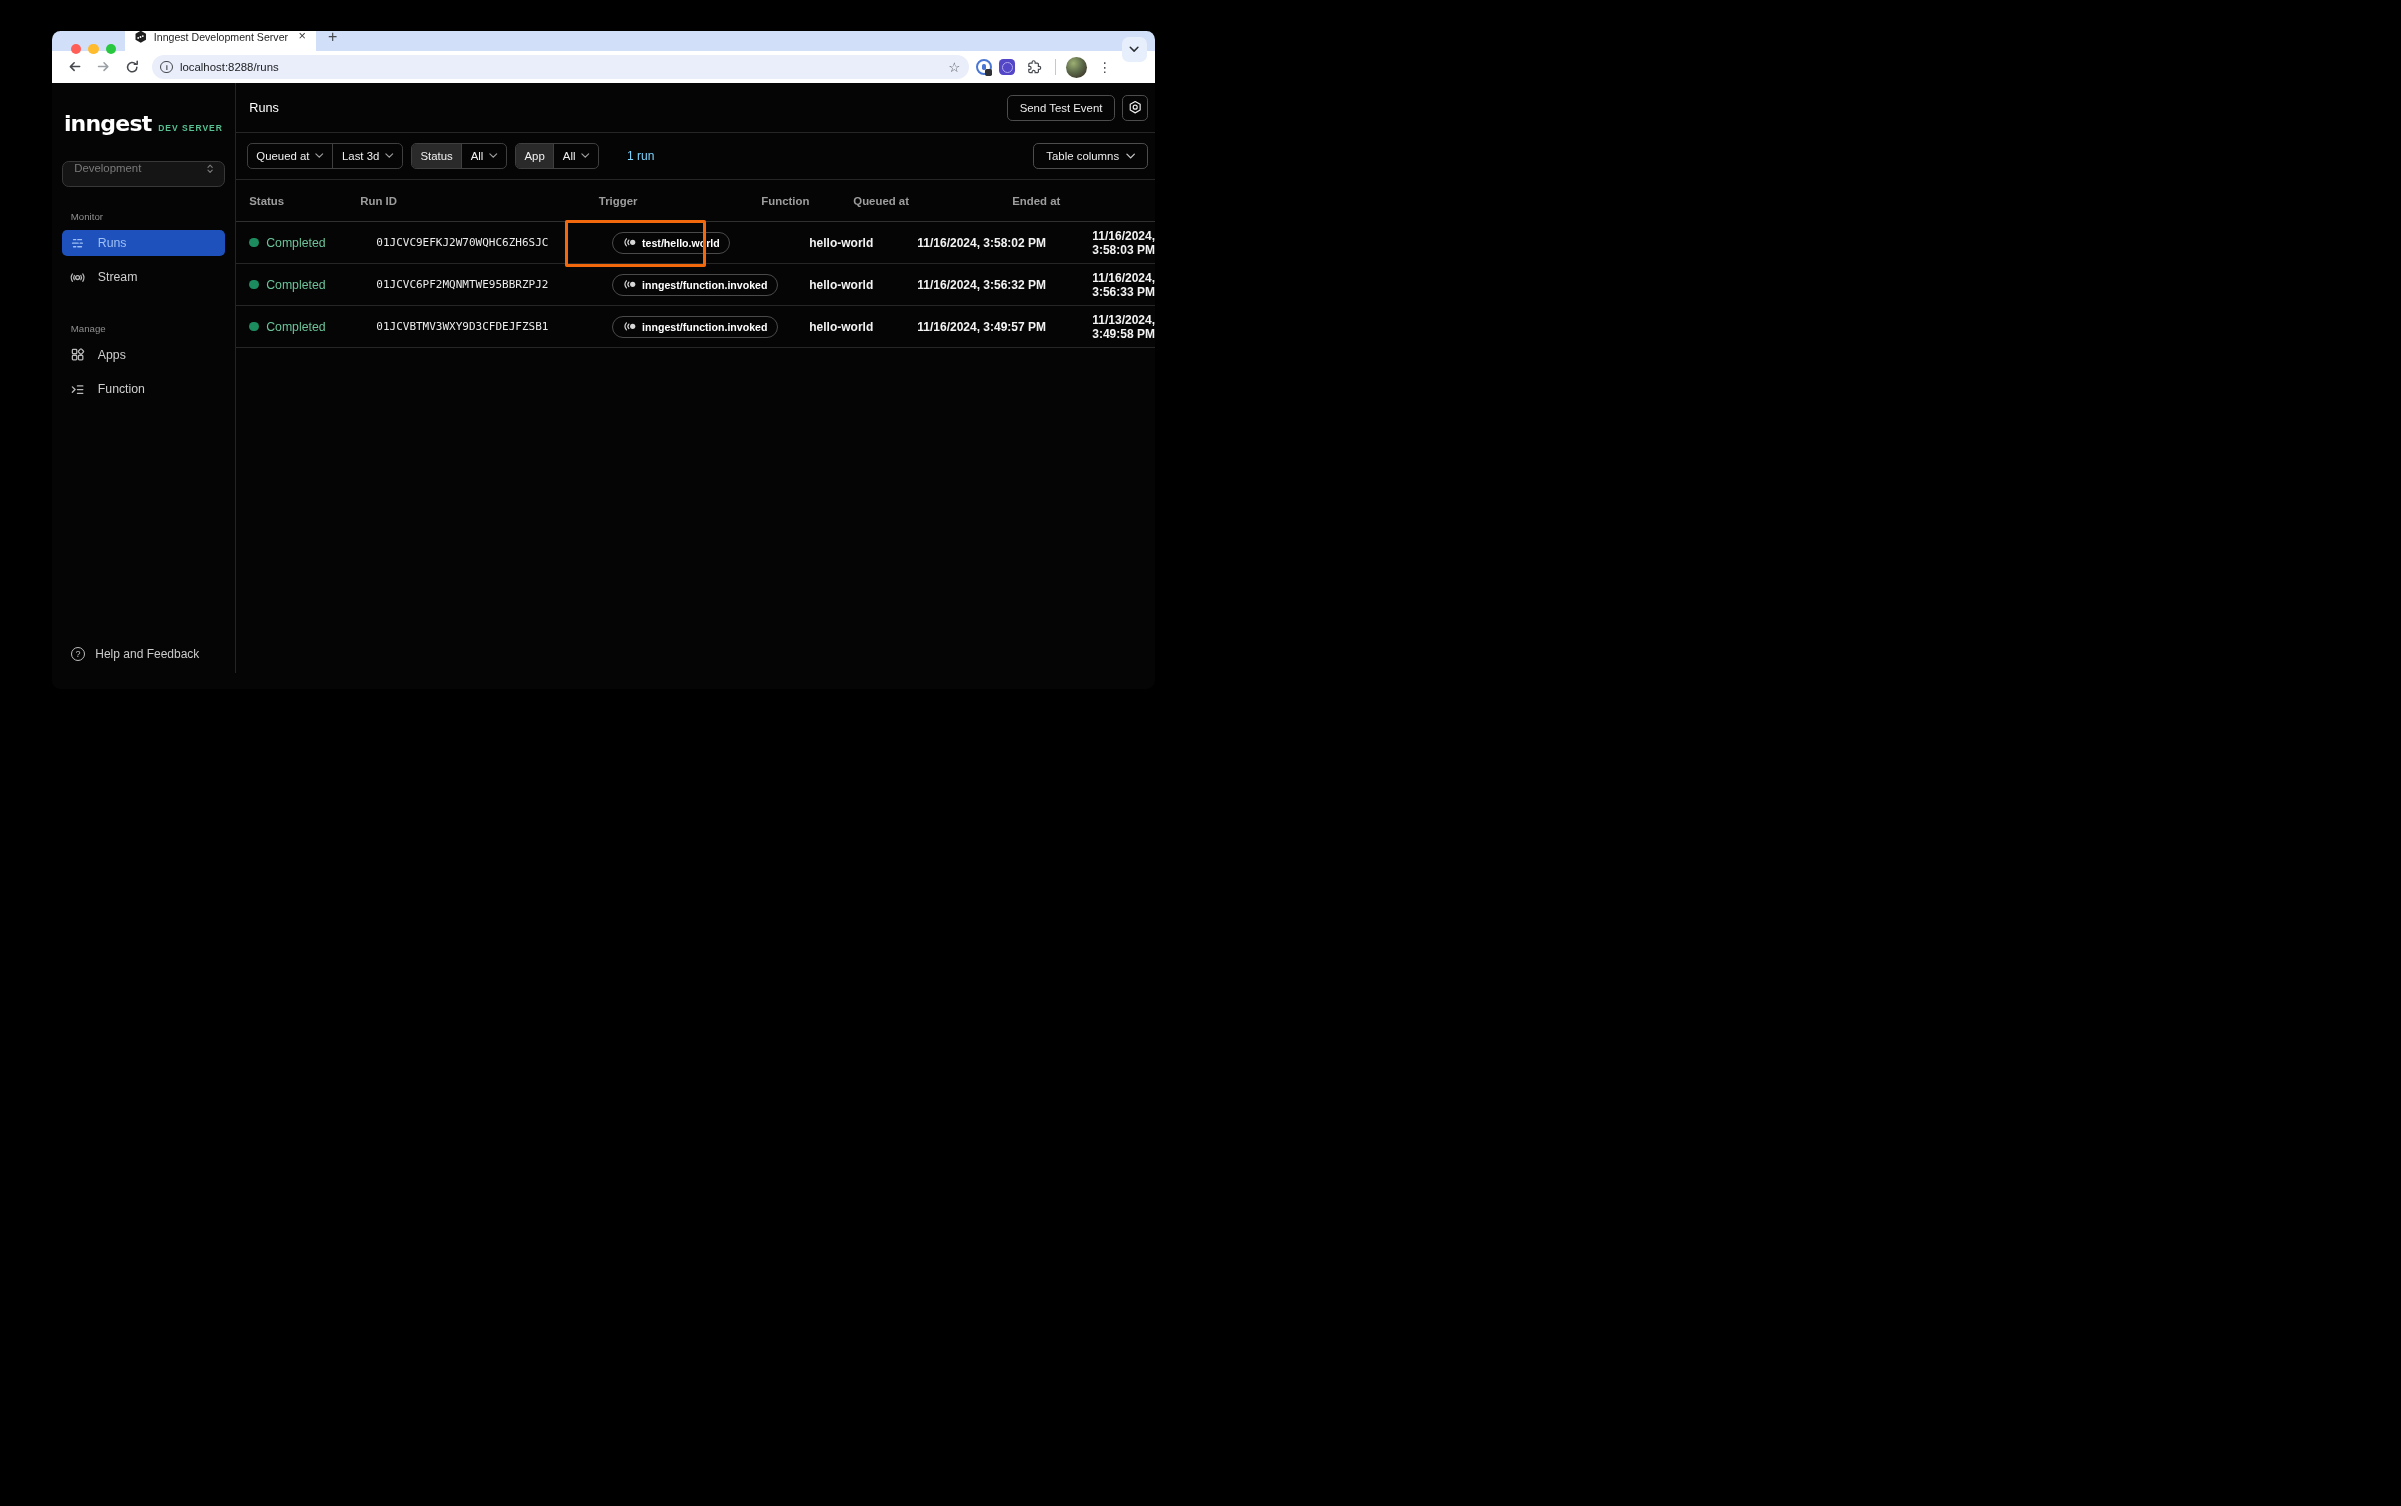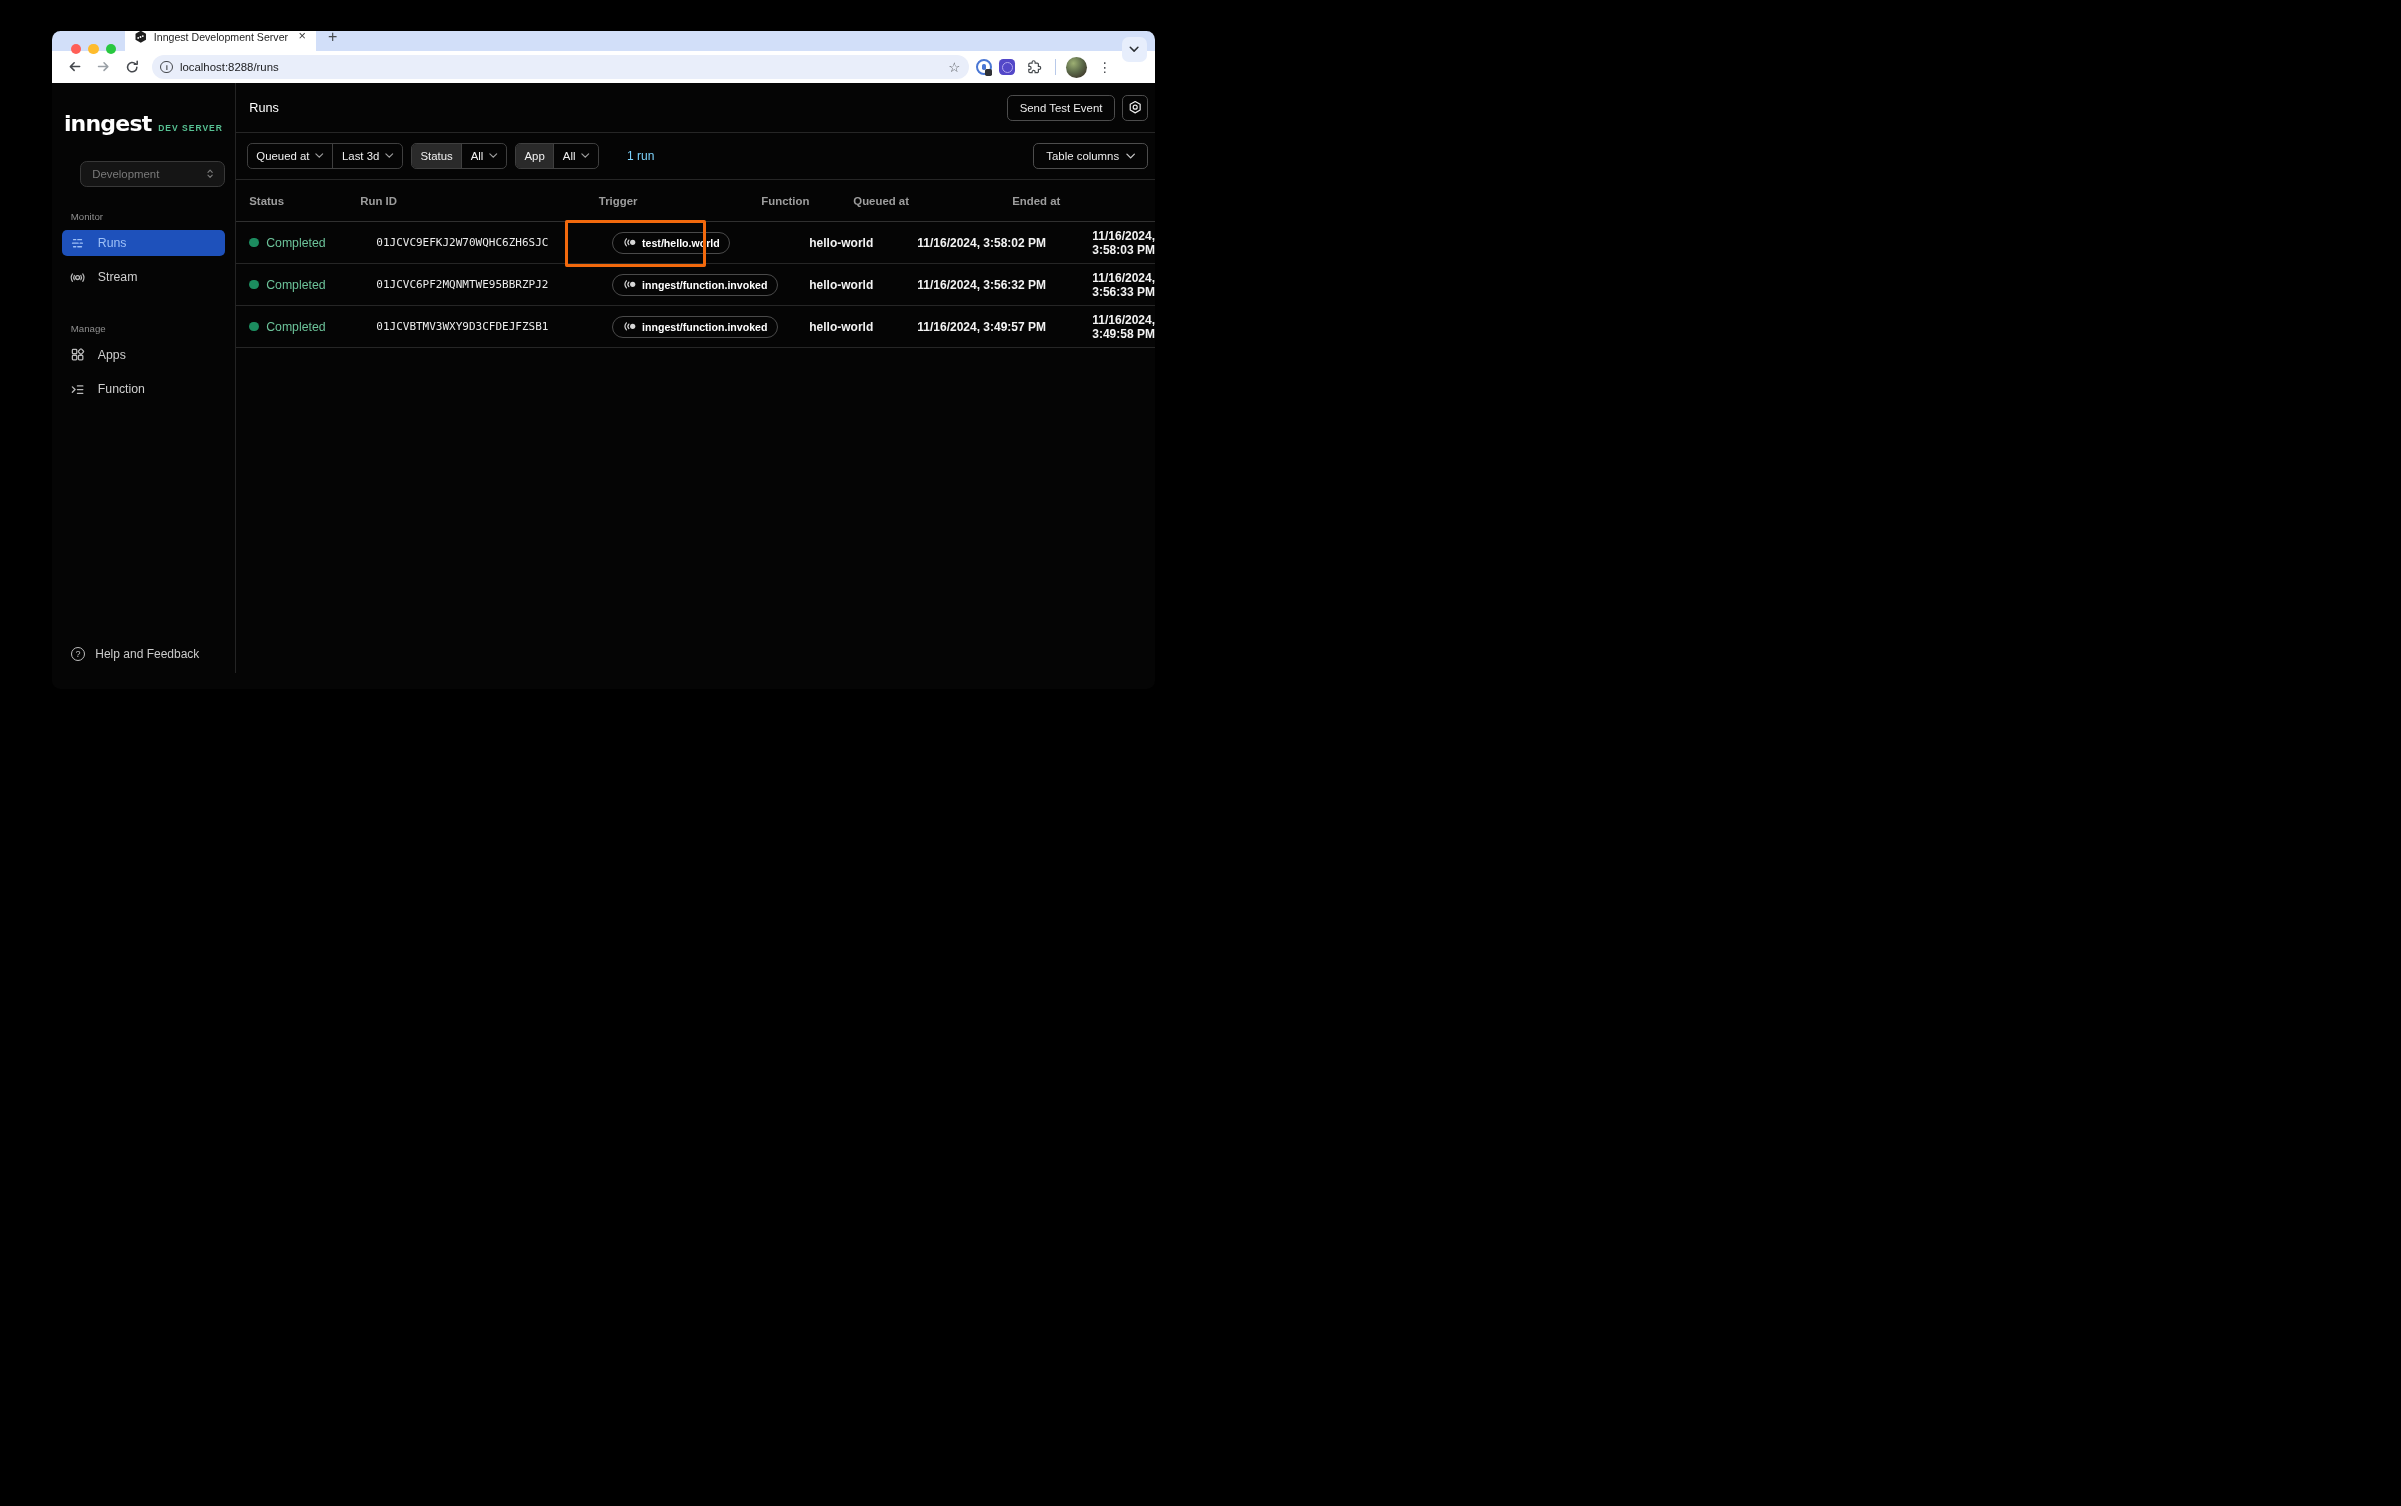--- a/index.html
+++ b/index.html
@@ -46,21 +46,21 @@
   .avatar{width:21px;height:21px;border-radius:50%;
     background:radial-gradient(circle at 35% 30%,#9db073,#5d6b4a 45%,#413d2f 78%,#2c2a22);}
   .kebab{font-size:13.5px;color:#45484d;padding:0 3.4px;letter-spacing:0;}
   
   .app{display:flex;height:590px;background:var(--app-bg);color:#e5e5e5;}
   .sidebar{width:186px;border-right:0.8px solid #242424;display:flex;flex-direction:column;padding:28px 10.2px 12px;}
   .logo-row{display:flex;align-items:baseline;gap:6.8px;padding-left:1.7px;}
   .logo{font-size:22px;font-weight:700;letter-spacing:-0.8px;color:#fff;font-family:"DejaVu Sans",sans-serif;}
   .logo-badge{font-size:8.5px;font-weight:700;letter-spacing:1px;color:var(--brand-green);}
   .env-select{margin-top:25.4px;height:25.4px;border:0.8px solid #383838;background:#151515;border-radius:6.8px;
-    display:flex;align-items:center;padding:0 8.5px 0 11px;color:#7a7a7a;font-size:11.4px;margin-left:18px;}
+    display:flex;align-items:flex-start;padding:0 8.5px 0 11px;color:#7a7a7a;font-size:11.4px;}
   .env-select .grow{flex:1;}
   .section-label{font-size:9.7px;color:#8f8f8f;padding-left:8.5px;margin-top:24.5px;margin-bottom:7.6px;}
   .nav-item{height:26px;border-radius:5.1px;display:flex;align-items:center;gap:11px;padding:0 6px;
     color:#cfcfcf;font-size:12.3px;margin-bottom:8.5px;}
   .nav-item .ic{width:18.6px;display:flex;justify-content:center;color:#b9b9b9;}
   .nav-item.active{background:var(--accent-blue);color:var(--accent-blue-text);}
   .nav-item.active .ic{color:var(--accent-blue-text);}
   .sidebar-footer{margin-top:auto;display:flex;align-items:center;gap:10.2px;padding-left:8.5px;color:#cbcbcb;font-size:12px;}
   .q-ic{width:14.4px;height:14.4px;border-radius:50%;border:1.3px solid #bdbdbd;color:#bdbdbd;font-size:9px;
     display:flex;align-items:center;justify-content:center;flex-shrink:0;}
@@ -384,21 +384,21 @@
                     <path d="M7.4 5.1a4.3 4.3 0 0 0 0 5.8"></path>
                     <path d="M4.3 3.5a7 7 0 0 0 0 9"></path>
                   </g>
                 </svg>
             </span>
             <span>inngest/function.invoked</span>
           </span>
         </span>
         <span class="cell-strong">hello-world</span>
         <span class="cell-strong">11/16/2024, 3:49:57 PM</span>
-        <span class="cell-strong">11/16/2024, 3:49:58 PM</span>
+        <span class="cell-strong">11/13/2024, 3:49:58 PM</span>
       </div>
 
 
       <div class="highlight-box"></div>
     </div>
   </div>
 </div>
 
 
 </body></html>

